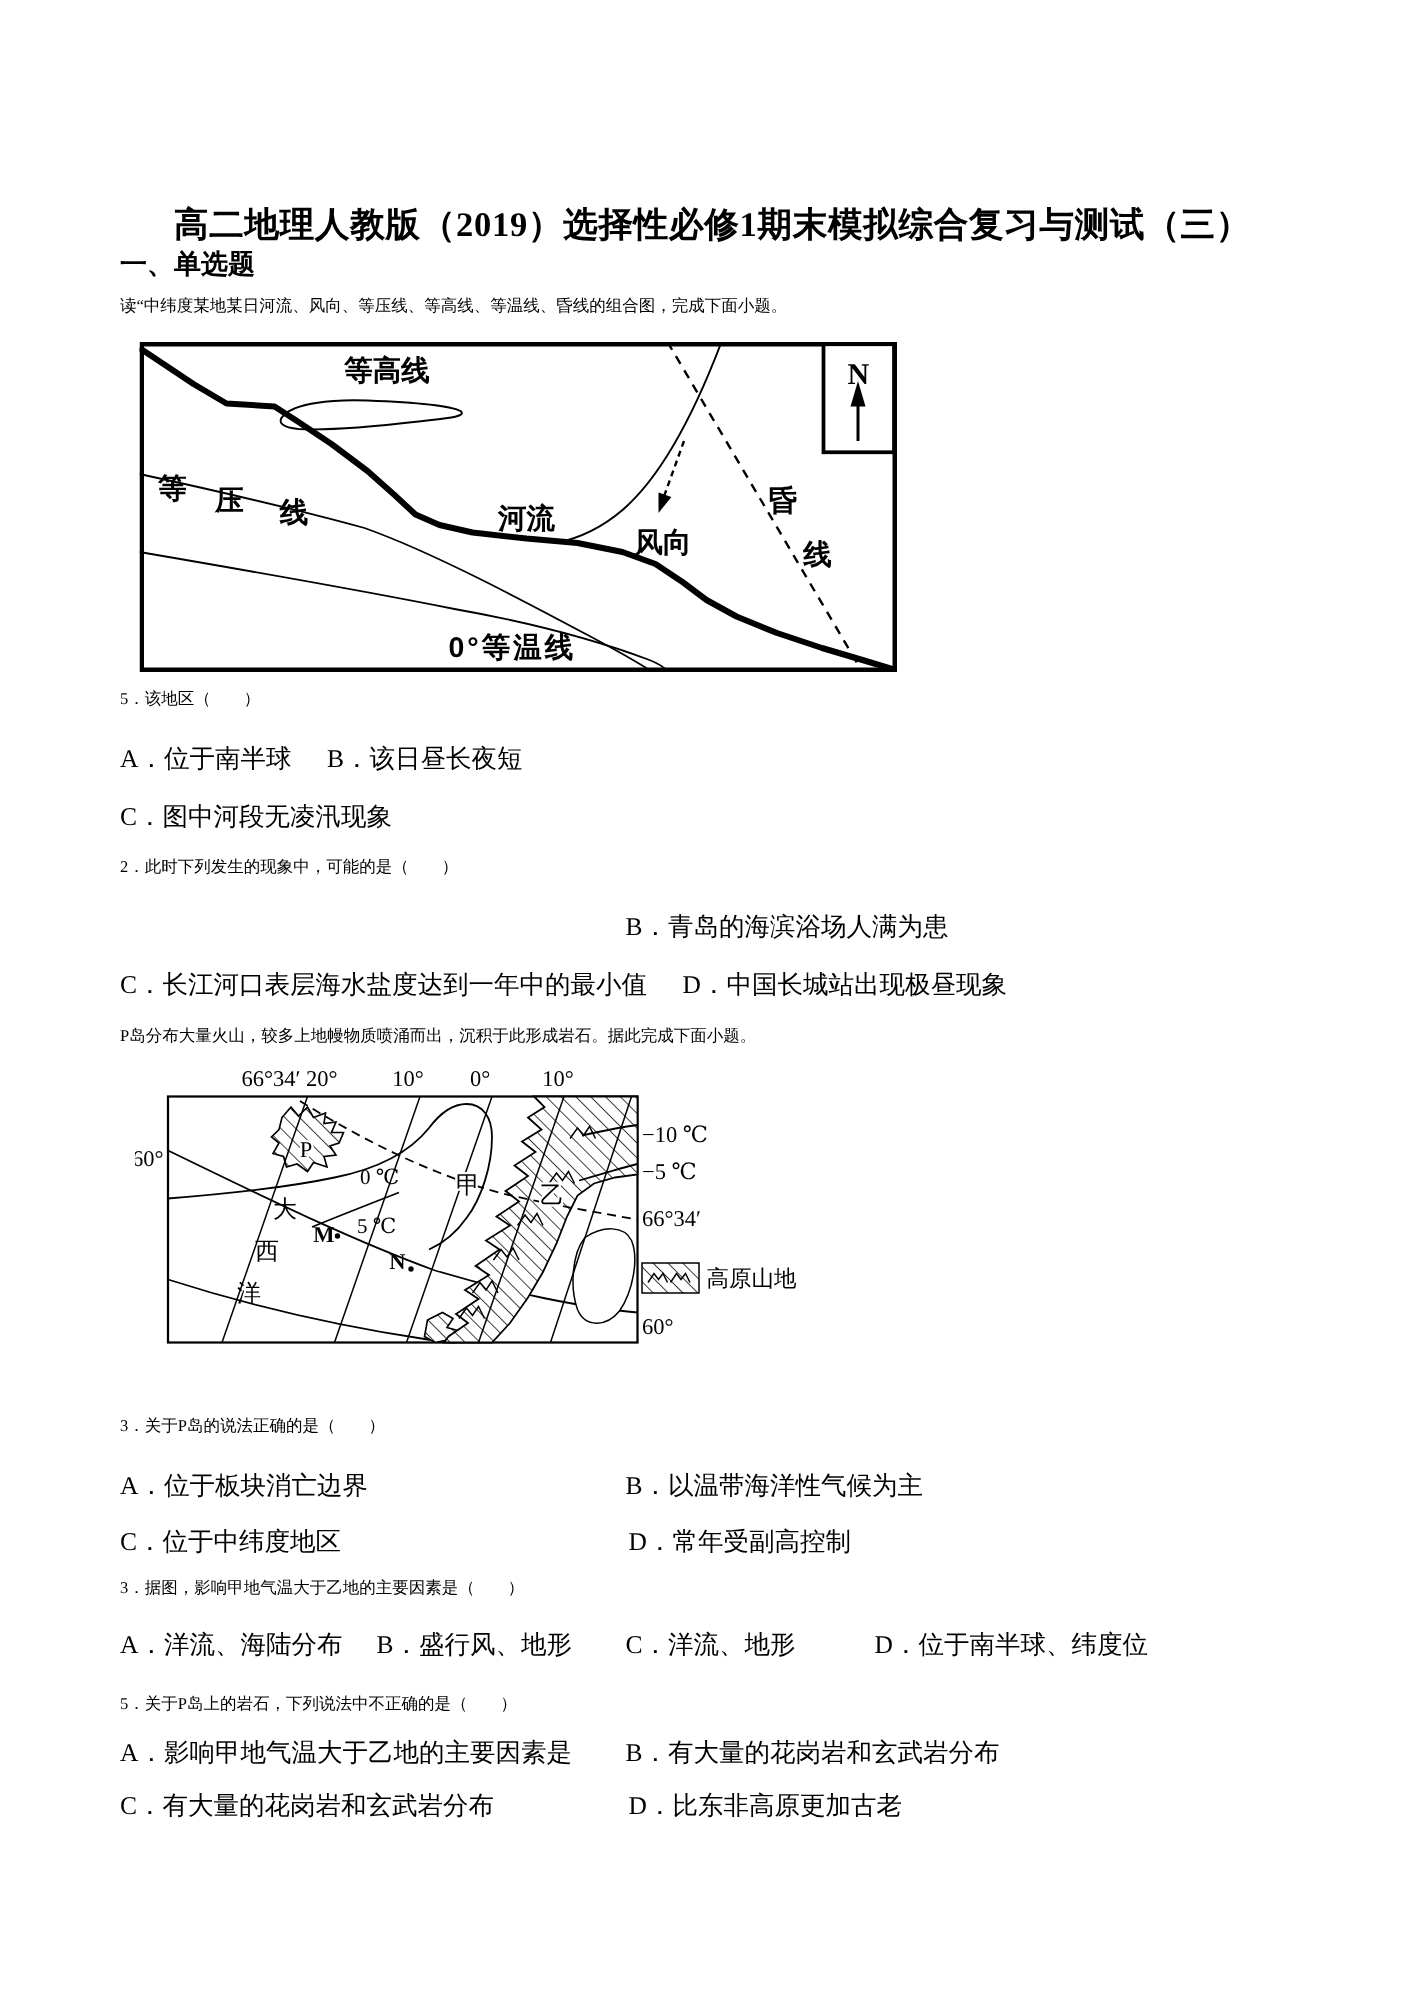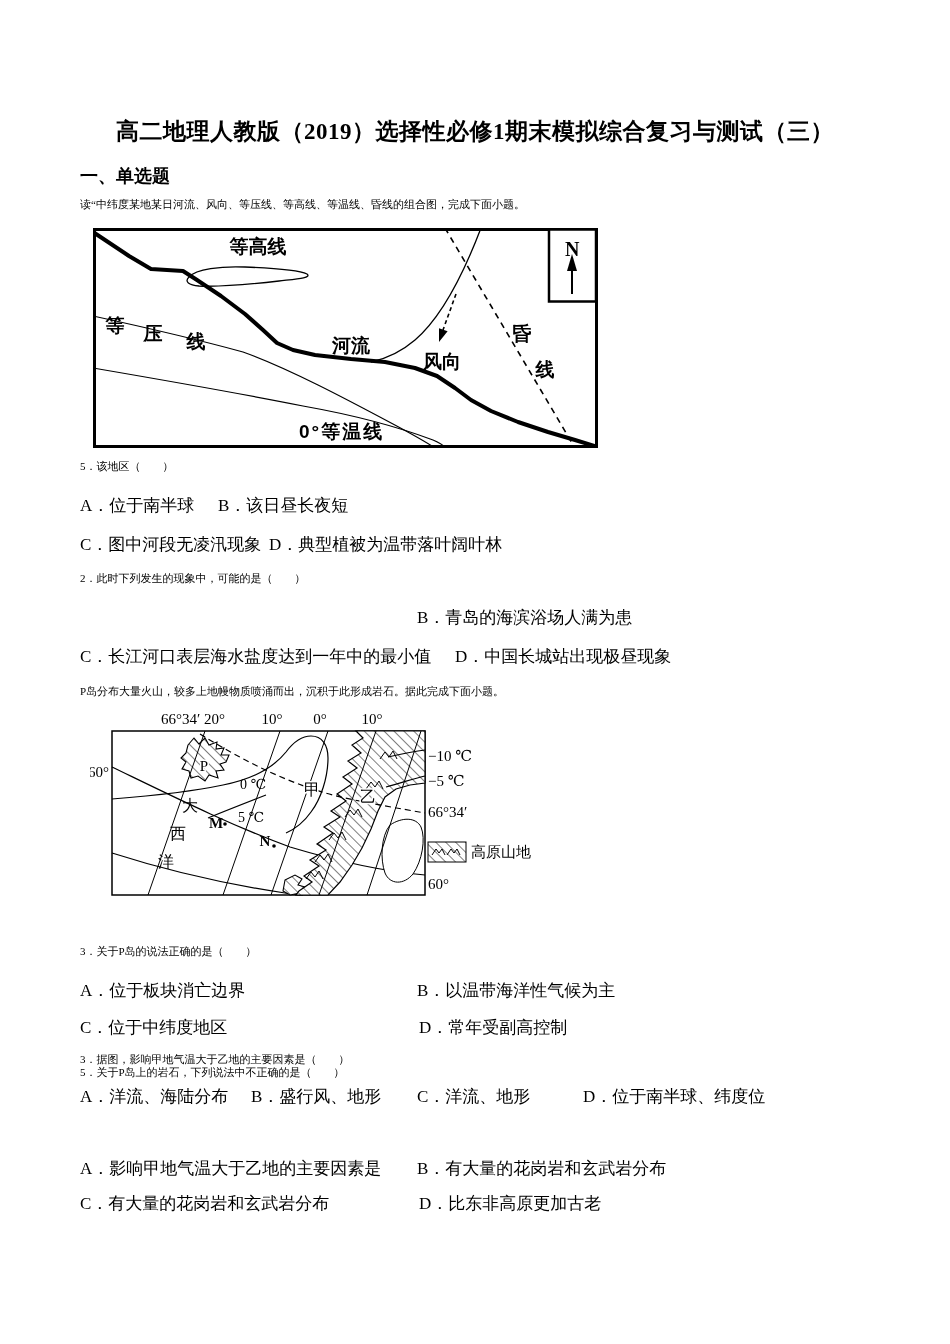--- a/index.html
+++ b/index.html
@@ -6,21 +6,21 @@
   #page{
     position:relative;
     width:950px;height:1344px;
     background:#ffffff;
     font-family:"Liberation Serif","DejaVu Serif",serif;
     color:#000;
     overflow:hidden;
   }
   .abs{position:absolute;white-space:nowrap;text-align:center;}
   .title{
-    top:116px;left:0;width:950px;text-align:center;
+    top:134px;left:0;width:950px;text-align:center;
     font-size:23px;font-weight:bold;letter-spacing:0.5px;
   }
   .section-heading{top:164px;left:80px;font-size:18px;font-weight:bold;}
   .bodyline{font-size:11px;line-height:21px;}
   .introl{left:80px;}
   .optrow{left:80px;width:870px;height:22px;}
   .opt{position:absolute;top:0;white-space:nowrap;font-size:17px;}
   svg{position:absolute;}
   svg text{font-family:"Liberation Serif","DejaVu Serif",serif;fill:#000;}
   .f1label{font-family:"Liberation Sans","DejaVu Sans",sans-serif;font-weight:bold;font-size:19px;}
@@ -70,21 +70,20 @@
     <text class="f1label" x="206" y="210" letter-spacing="2">0°等温线</text>
   </svg>
 
   <div class="abs bodyline introl" style="top:456px">5．该地区（　　）</div>
   <div class="abs optrow" style="top:494px">
     <span class="opt" style="left:0">A．位于南半球</span>
     <span class="opt" style="left:138px">B．该日昼长夜短</span>
   </div>
   <div class="abs optrow" style="top:533px">
     <span class="opt" style="left:0">C．图中河段无凌汛现象</span>
-    <span class="opt" style="left:189px">D．典型植被为温带落叶阔叶林</span>
   </div>
 
   <div class="abs bodyline introl" style="top:568px">2．此时下列发生的现象中，可能的是（　　）</div>
   <div class="abs optrow" style="top:606px">
     <span class="opt" style="left:337px">B．青岛的海滨浴场人满为患</span>
   </div>
   <div class="abs optrow" style="top:645px">
     <span class="opt" style="left:0">C．长江河口表层海水盐度达到一年中的最小值</span>
     <span class="opt" style="left:375px">D．中国长城站出现极昼现象</span>
   </div>
@@ -186,21 +185,21 @@
   </div>
 
   <div class="abs bodyline introl" style="top:1049px">3．据图，影响甲地气温大于乙地的主要因素是（　　）</div>
   <div class="abs optrow" style="top:1085px">
     <span class="opt" style="left:0">A．洋流、海陆分布</span>
     <span class="opt" style="left:171px">B．盛行风、地形</span>
     <span class="opt" style="left:337px">C．洋流、地形</span>
     <span class="opt" style="left:503px">D．位于南半球、纬度位</span>
   </div>
 
-  <div class="abs bodyline introl" style="top:1062px">5．关于P岛上的岩石，下列说法中不正确的是（　　）</div>
+  <div class="abs bodyline introl" style="top:1126px">5．关于P岛上的岩石，下列说法中不正确的是（　　）</div>
   <div class="abs optrow" style="top:1157px">
     <span class="opt" style="left:0">A．影响甲地气温大于乙地的主要因素是</span>
     <span class="opt" style="left:337px">B．有大量的花岗岩和玄武岩分布</span>
   </div>
   <div class="abs optrow" style="top:1192px">
     <span class="opt" style="left:0">C．有大量的花岗岩和玄武岩分布</span>
     <span class="opt" style="left:339px">D．比东非高原更加古老</span>
   </div>
 
 </div>

